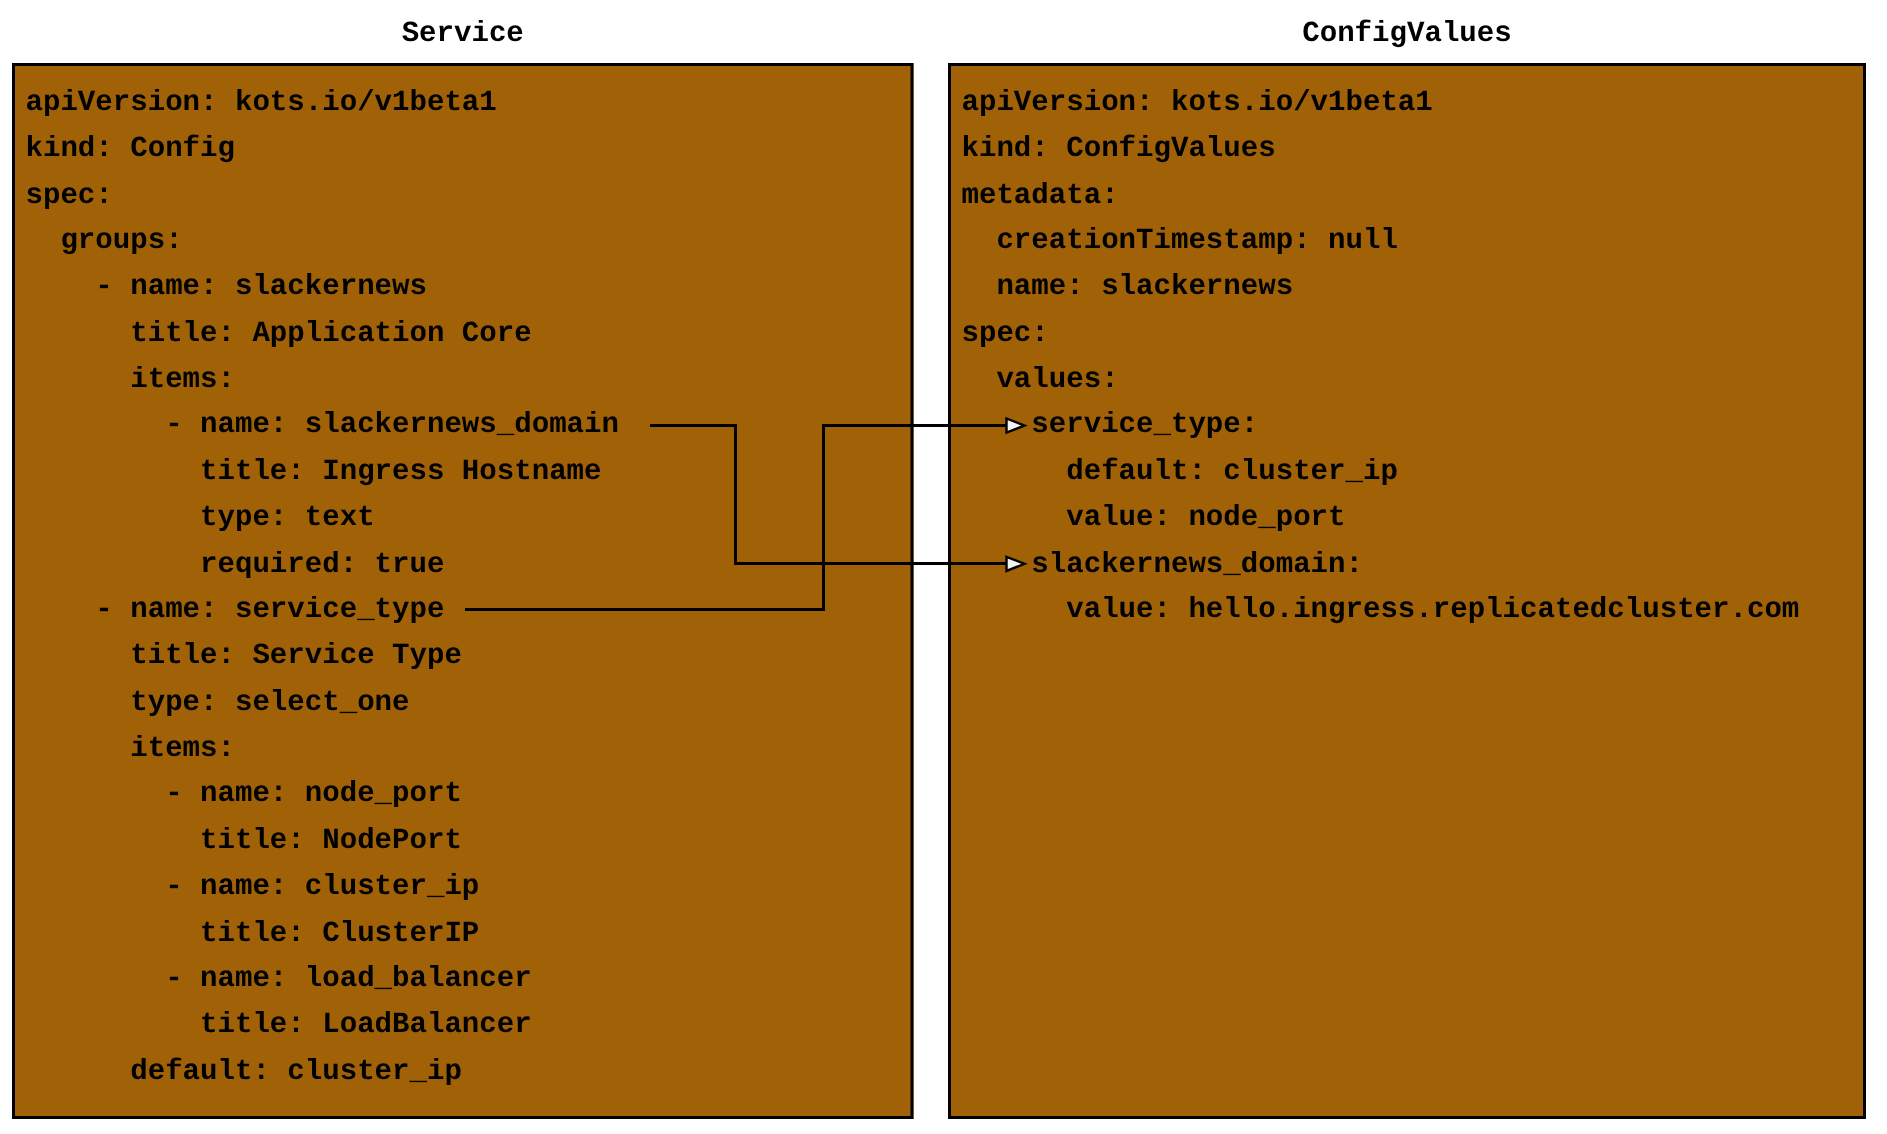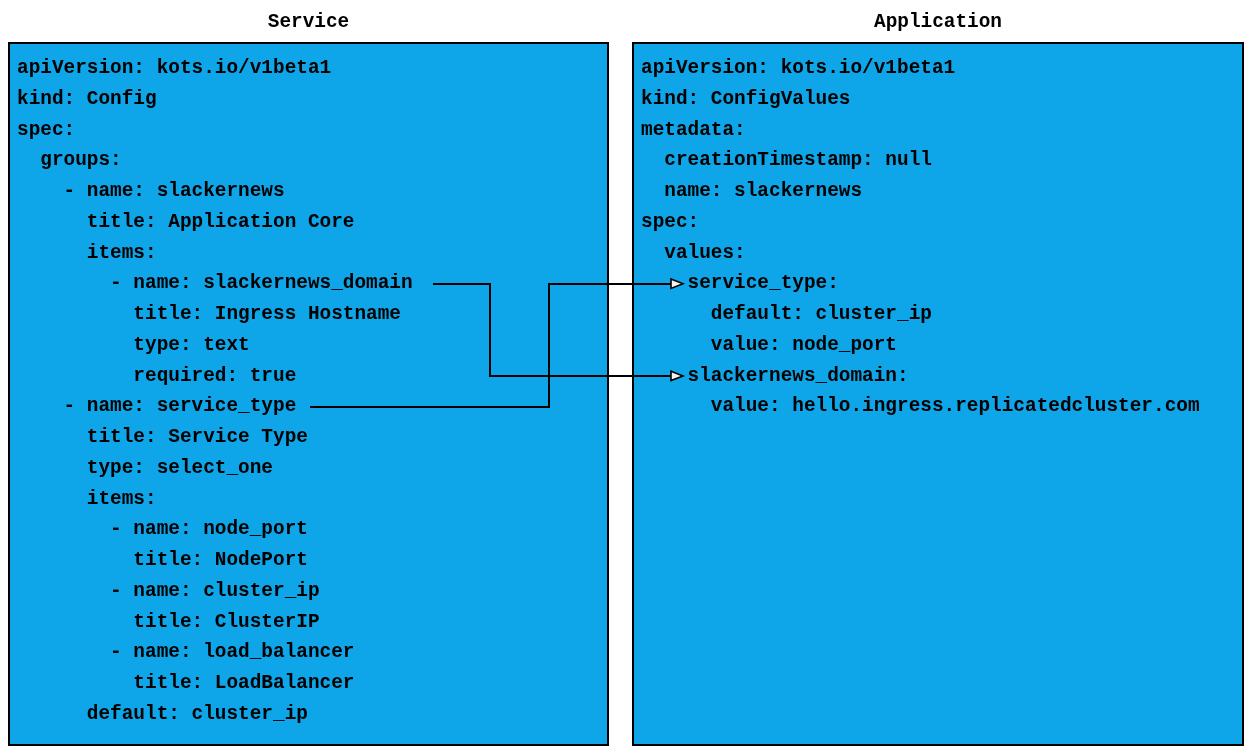--- a/index.html
+++ b/index.html
@@ -31,21 +31,21 @@
   }
   .panel-title.left  { left: 8px;   width: 601px; }
   .panel-title.right { left: 632px; width: 612px; }
   pre.yaml-box {
     position: absolute;
     top: 42px;
     height: 704px;
     margin: 0;
     box-sizing: border-box;
     border: 2px solid #000000;
-    background: #0ea5e9;
+    background: #a16207;
     padding: 9px 0 4px 7px;
     font-family: "Liberation Mono", "DejaVu Sans Mono", monospace;
     font-size: 19.4px;
     font-weight: bold;
     line-height: 30.75px;
     color: #000000;
     white-space: pre;
     overflow: hidden;
   }
   pre.yaml-box.left  { left: 8px;   width: 601px; }
@@ -70,21 +70,21 @@
     stroke-width: 1.6px;
   }
 </style>
 </head>
 <body>
 
 <div class="canvas">
 
   <div class="panel-title left">Service</div>
 
-  <div class="panel-title right">Application</div>
+  <div class="panel-title right">ConfigValues</div>
 
   <pre class="yaml-box left">apiVersion: kots.io/v1beta1
 kind: Config
 spec:
   groups:
     - name: slackernews
       title: Application Core
       items:
         - name: slackernews_domain
           title: Ingress Hostname

